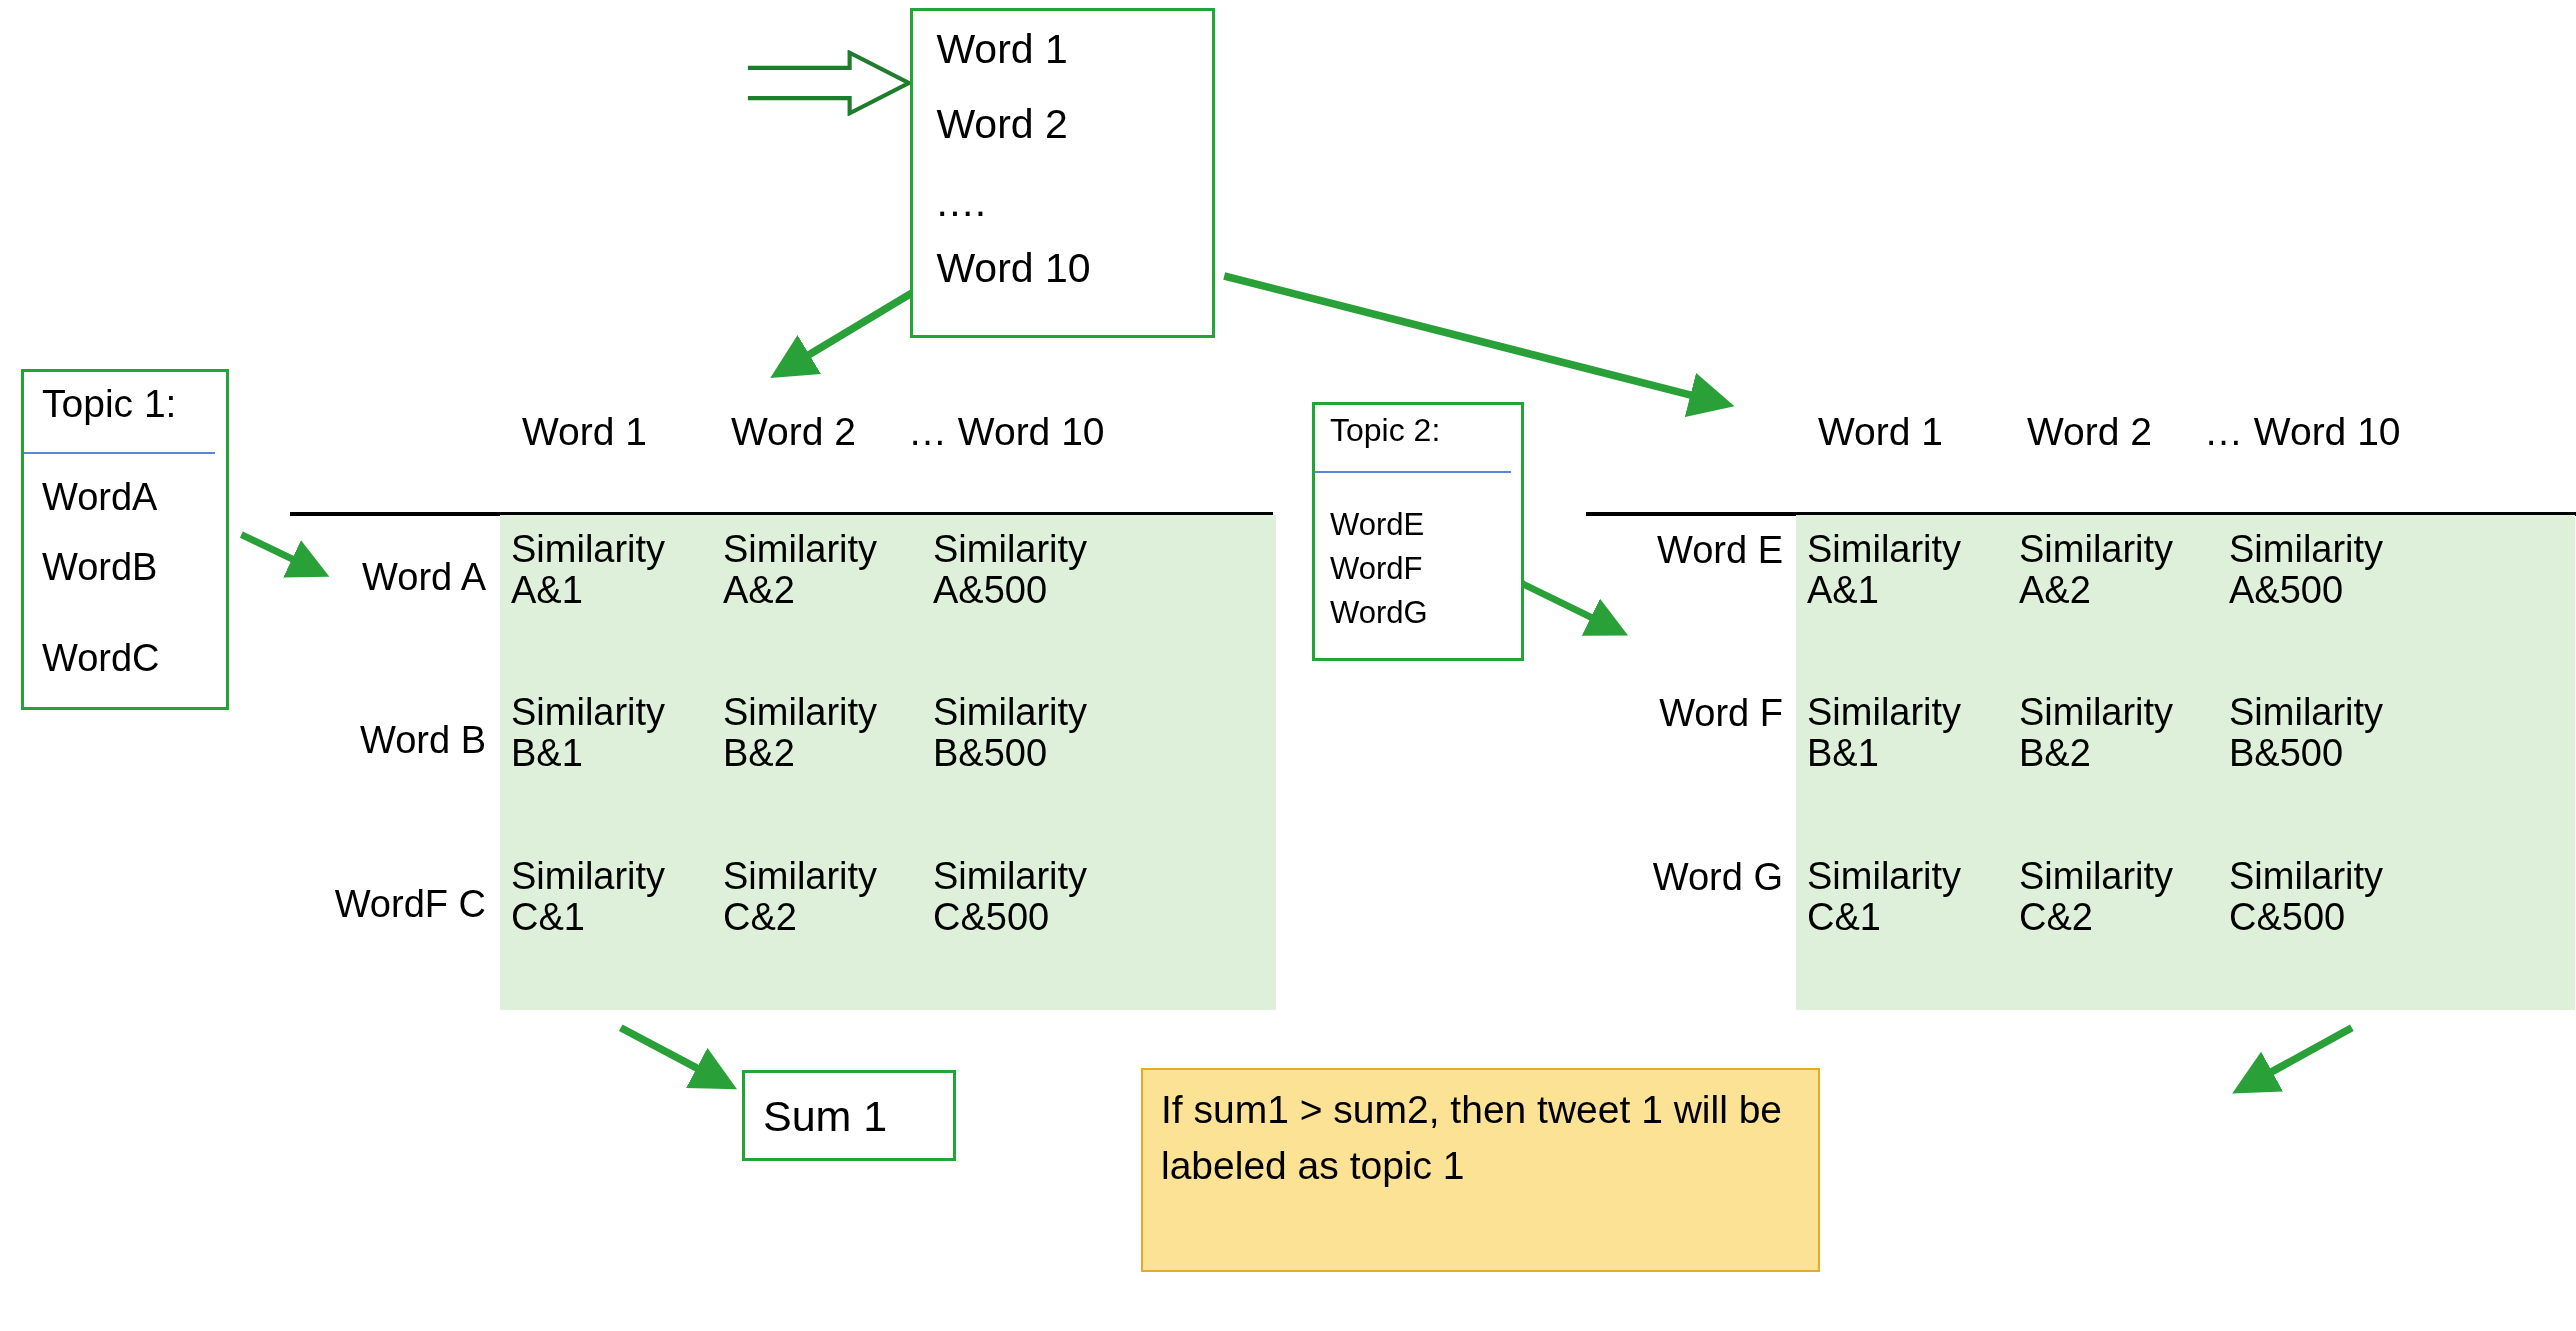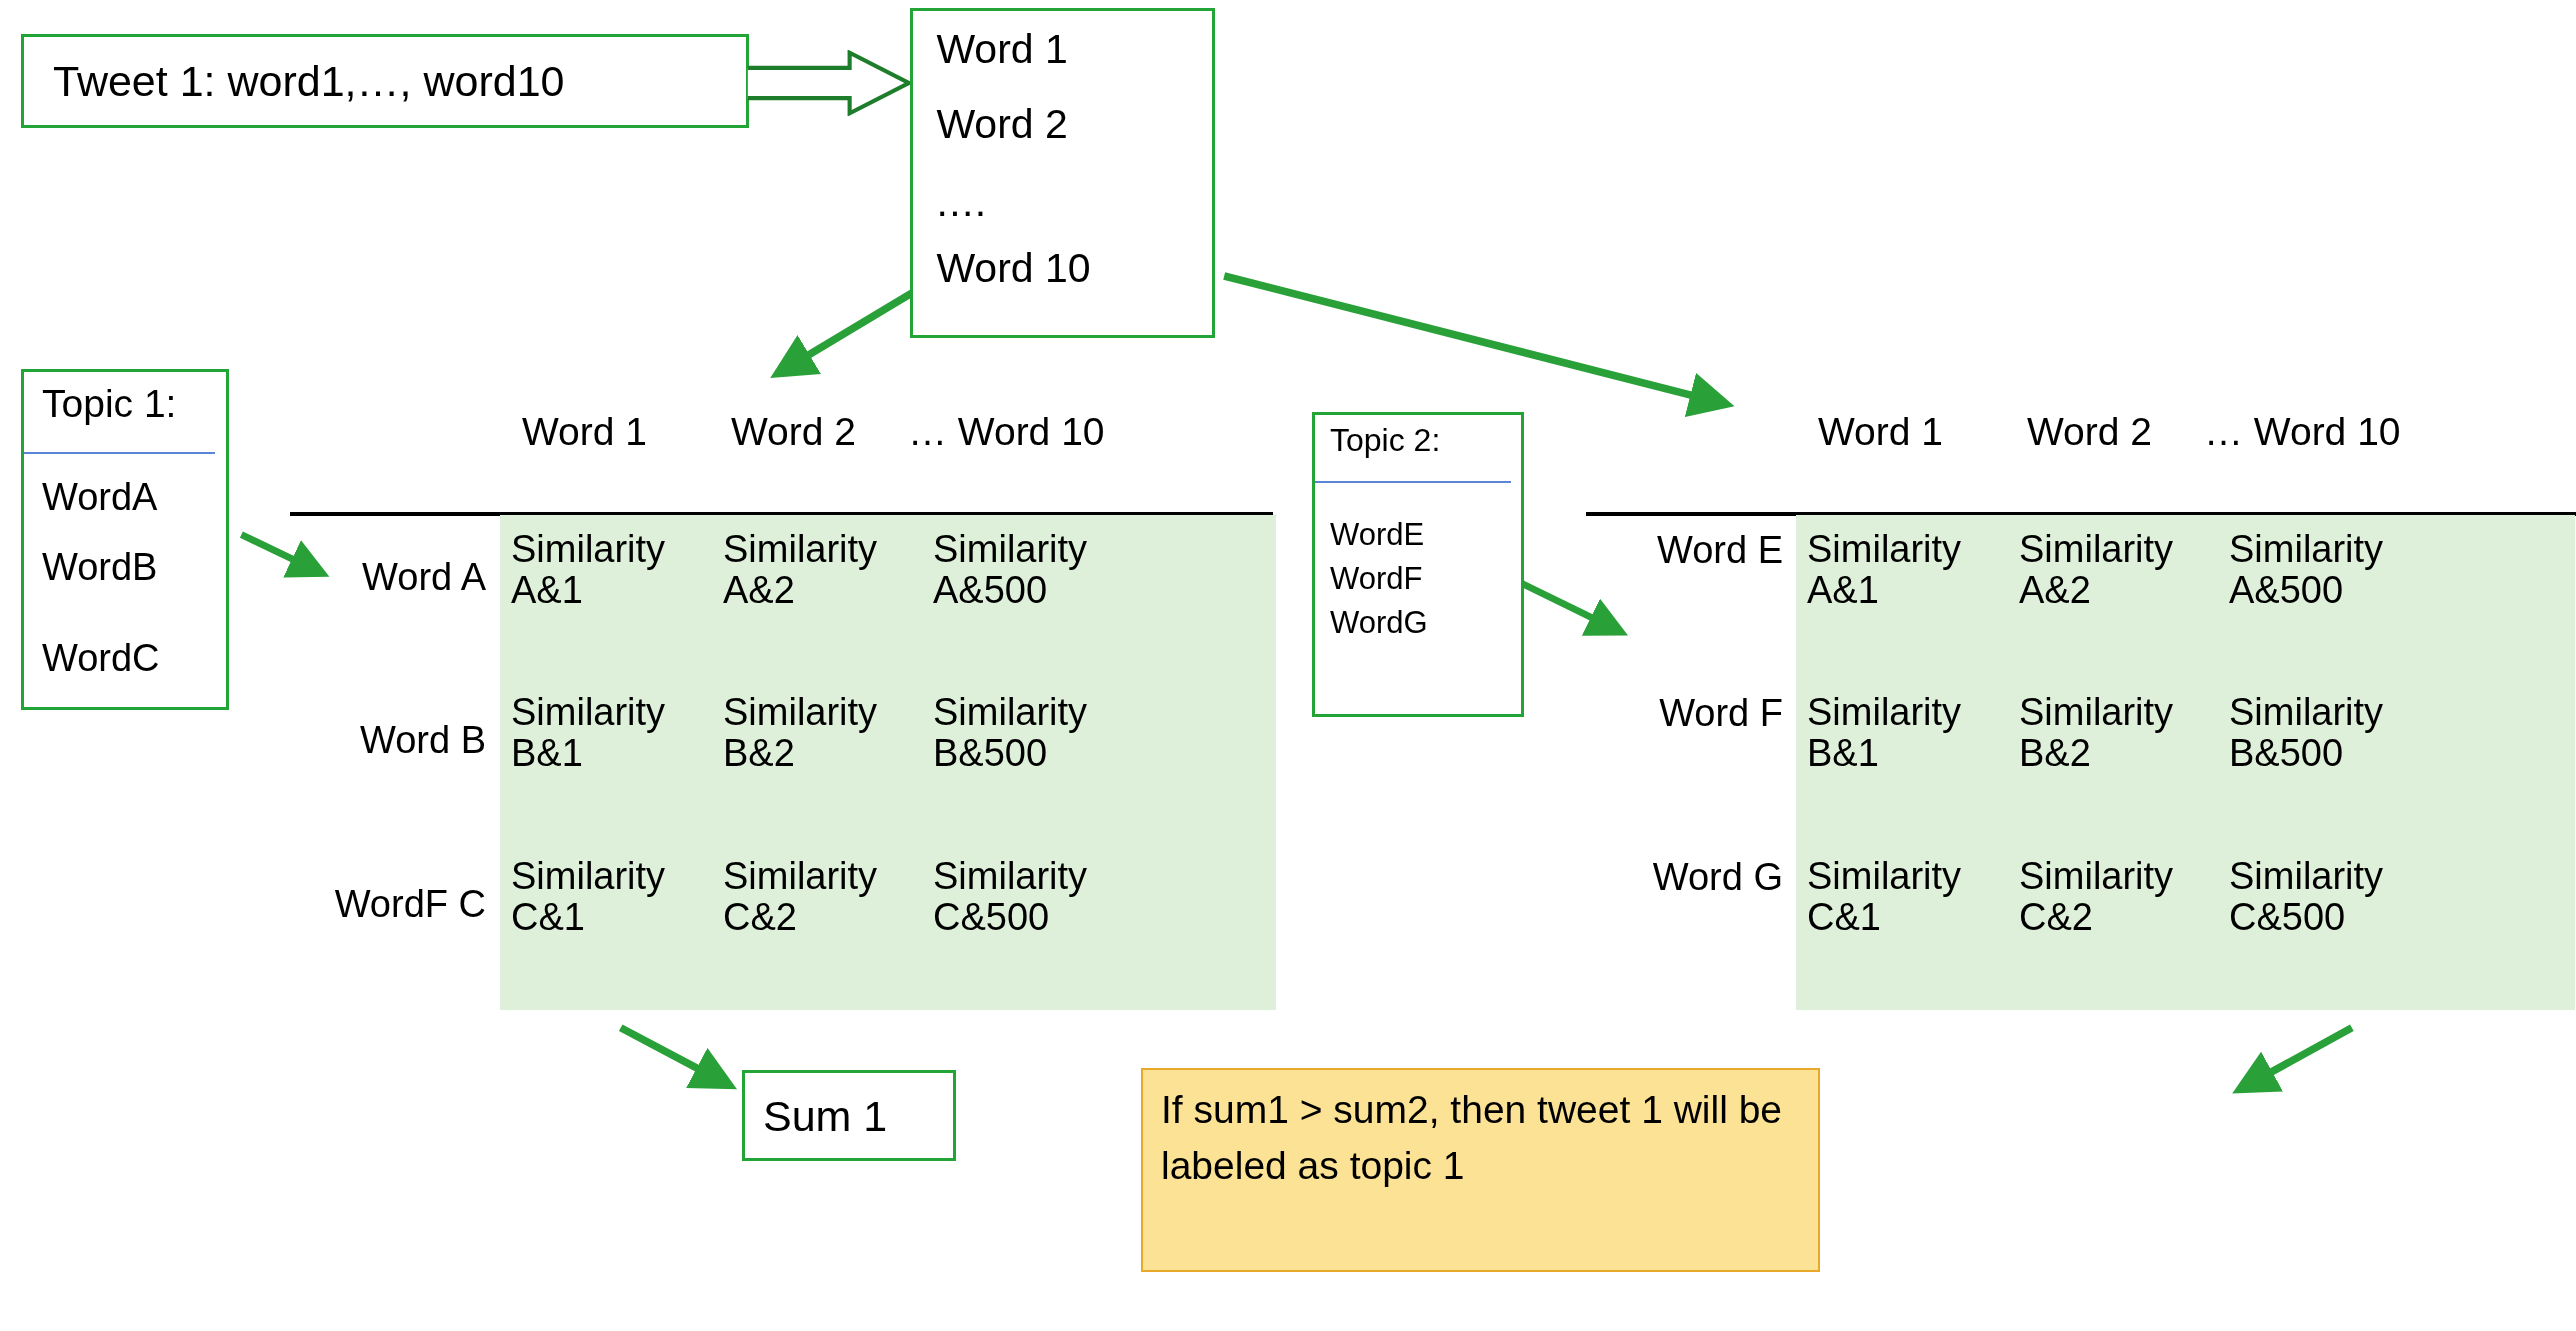--- a/index.html
+++ b/index.html
@@ -79,21 +79,21 @@
   }
 
   #topic1-box { left: 21px; top: 369px; width: 208px; height: 341px; }
   #topic1-box .ttl { font-size: 39px; }
   #topic1-box .rule { left: 0; right: 11px; top: 80px; }
   #topic1-box .w { font-size: 38px; }
   #t1w0 { top: 104px; }
   #t1w1 { top: 174px; }
   #t1w2 { top: 228px; margin-top: 37px; }
 
-  #topic2-box { left: 1312px; top: 402px; width: 212px; height: 305px; margin-top: 10px; }
+  #topic2-box { left: 1312px; top: 402px; width: 212px; height: 259px; }
   #topic2-box .ttl { font-size: 32px; left: 15px; top: 7px; }
   #topic2-box .rule { left: 0; right: 9.7px; top: 66px; }
   #topic2-box .w { font-size: 31px; left: 15px; }
   #t2w0 { top: 102px; }
   #t2w1 { top: 146px; }
   #t2w2 { top: 190px; text-align: right; }
 
   
   .simtable { position: absolute; }
   .simtable .colhead {
@@ -206,23 +206,20 @@
 
     <line x1="350" y1="775" x2="465" y2="830" stroke="#29a038" stroke-width="10" marker-end="url(#ah)"></line>
 
     <line x1="2205" y1="845" x2="2348" y2="915" stroke="#29a038" stroke-width="10" marker-end="url(#ah)"></line>
 
     <line x1="900" y1="1490" x2="1055" y2="1572" stroke="#29a038" stroke-width="11" marker-end="url(#ah)"></line>
 
     <line x1="3410" y1="1490" x2="3250" y2="1578" stroke="#29a038" stroke-width="11" marker-end="url(#ah)"></line>
   </svg>
 
-  <div class="gbox" id="tweet-box">
-    <span class="txt">Tweet 1: word1,…, word10</span>
-  </div>
 
   <svg id="block-arrow" viewBox="0 0 240 96" xmlns="http://www.w3.org/2000/svg">
     <path d="M2,26 L150,26 L150,4 L236,48 L150,92 L150,70 L2,70" fill="#ffffff" stroke="#1e7d2b" stroke-width="6" stroke-linejoin="miter" stroke-linecap="butt"></path>
   </svg>
 
   <div class="gbox" id="wordlist-box">
     <span class="wl" id="wl0">Word 1</span>
     <span class="wl" id="wl1">Word 2</span>
     <span class="wl" id="wl2">....</span>
     <span class="wl" id="wl3">Word 10</span>

